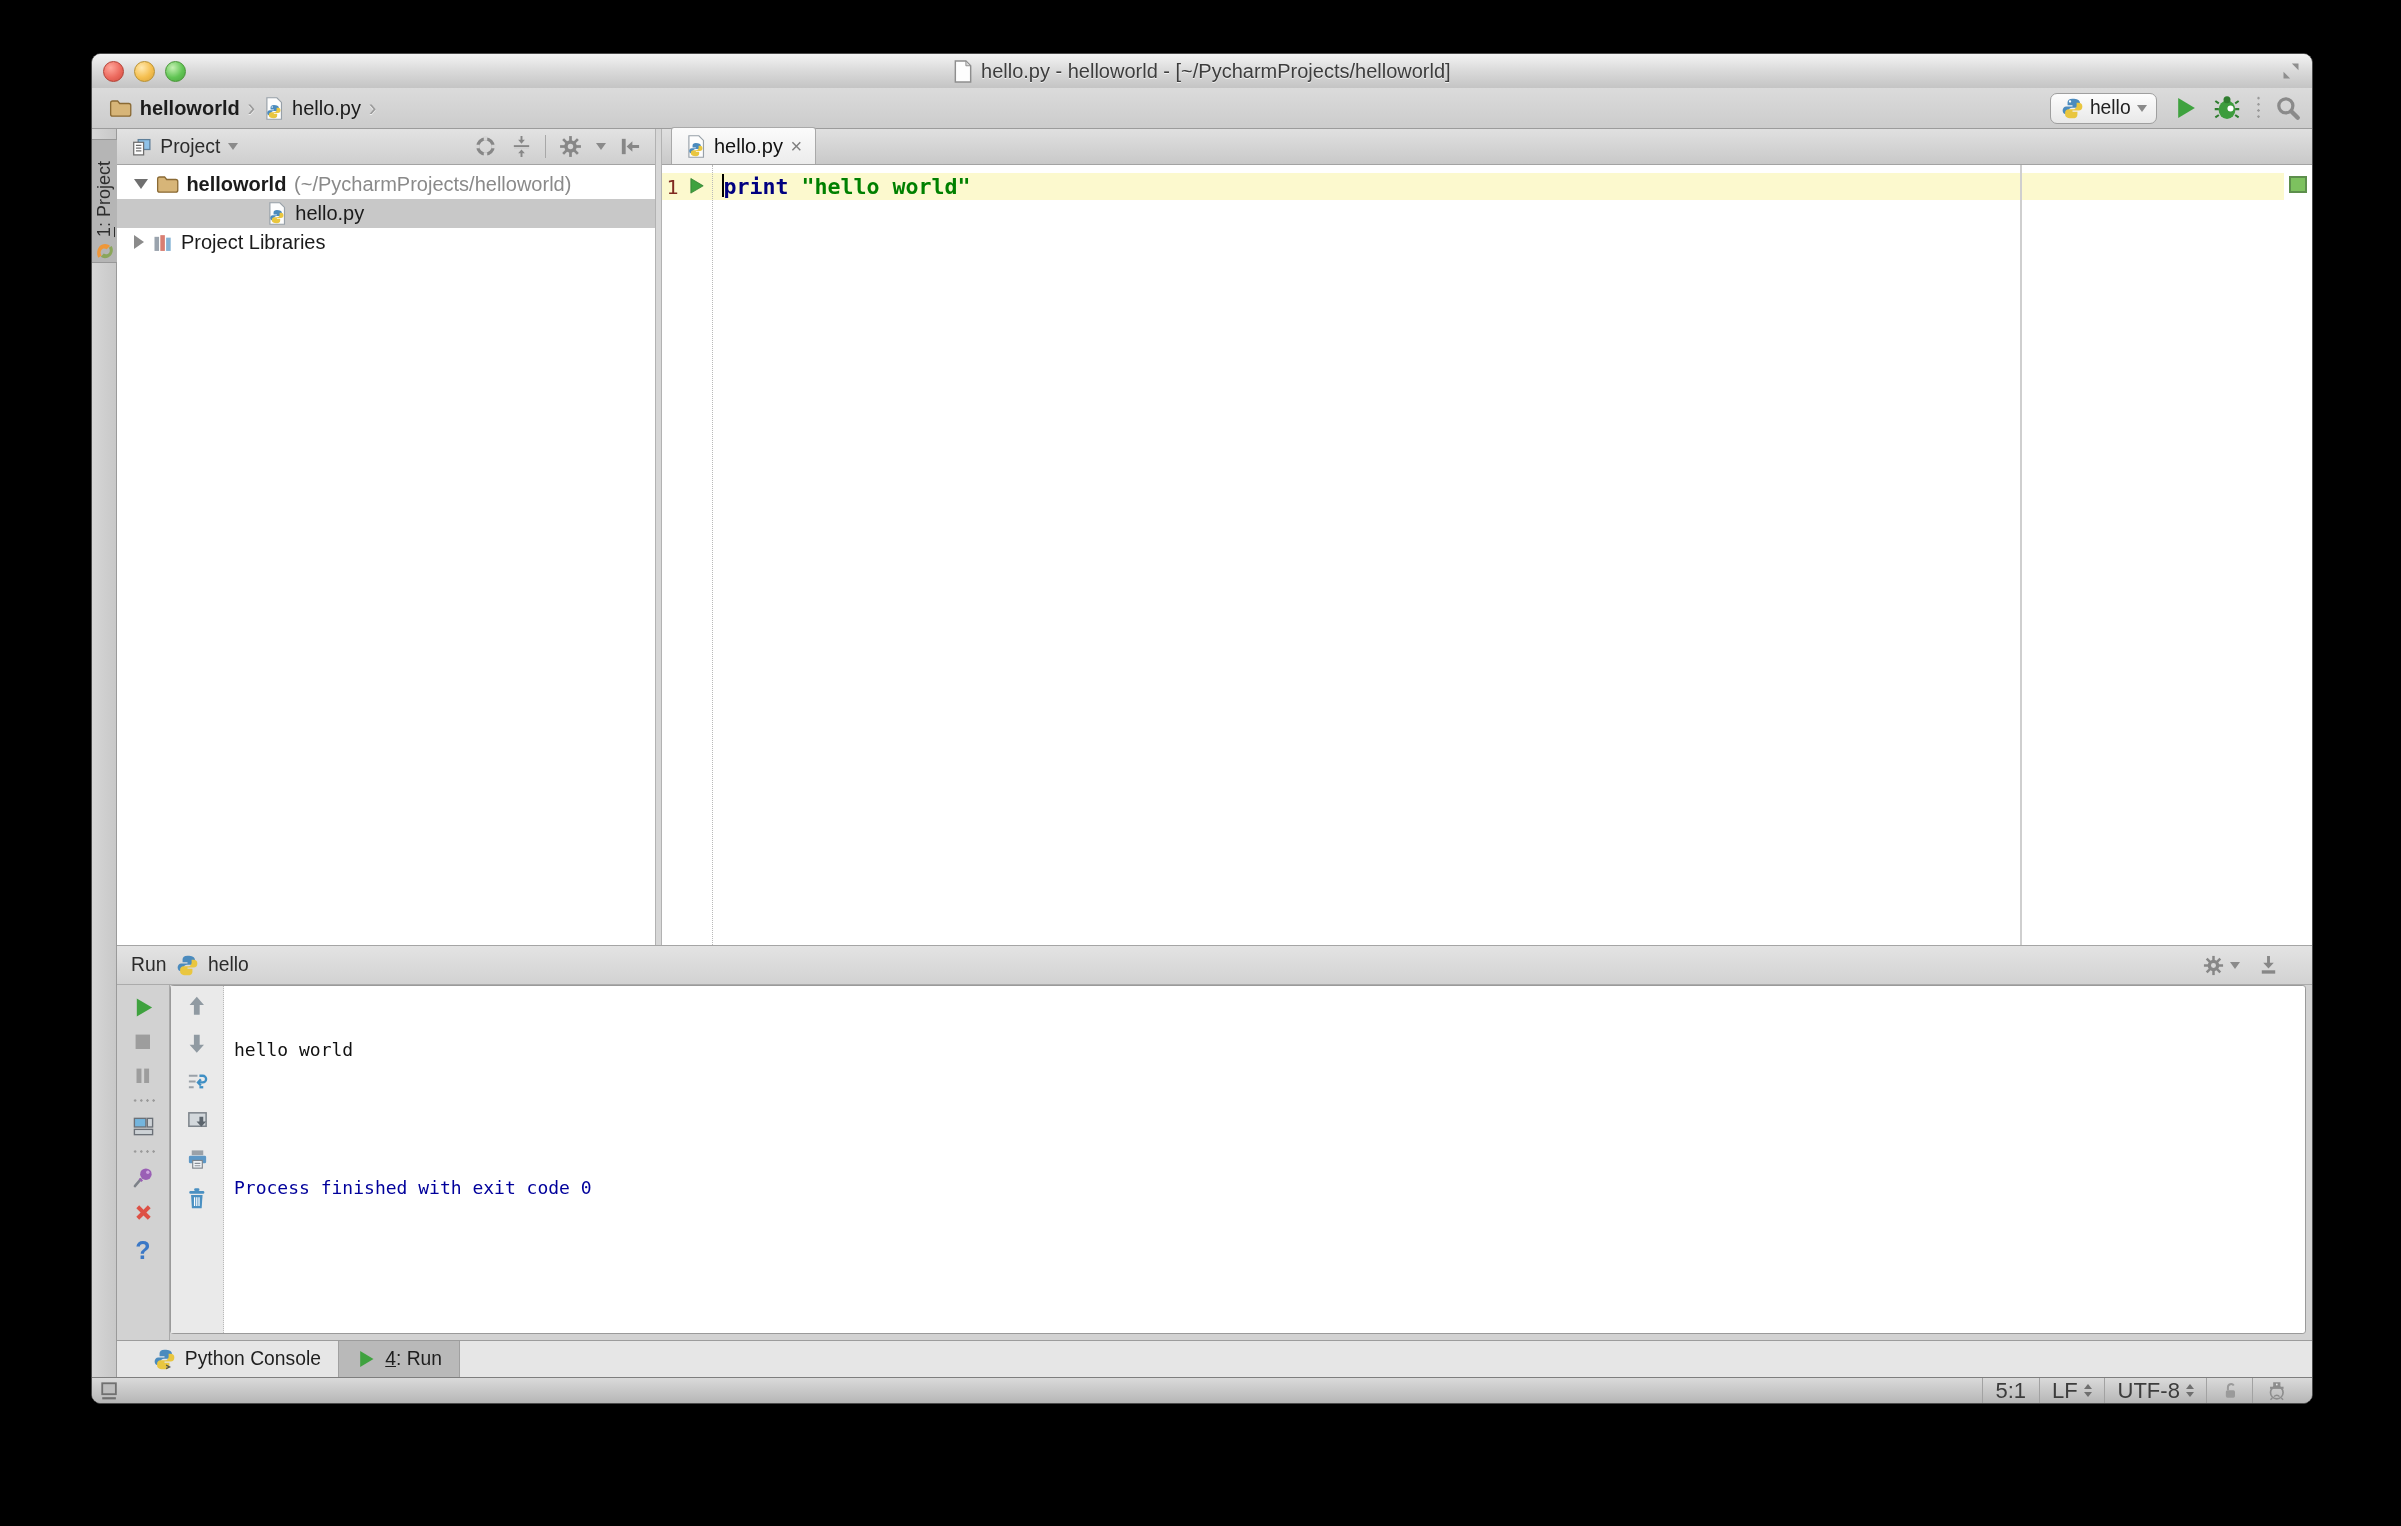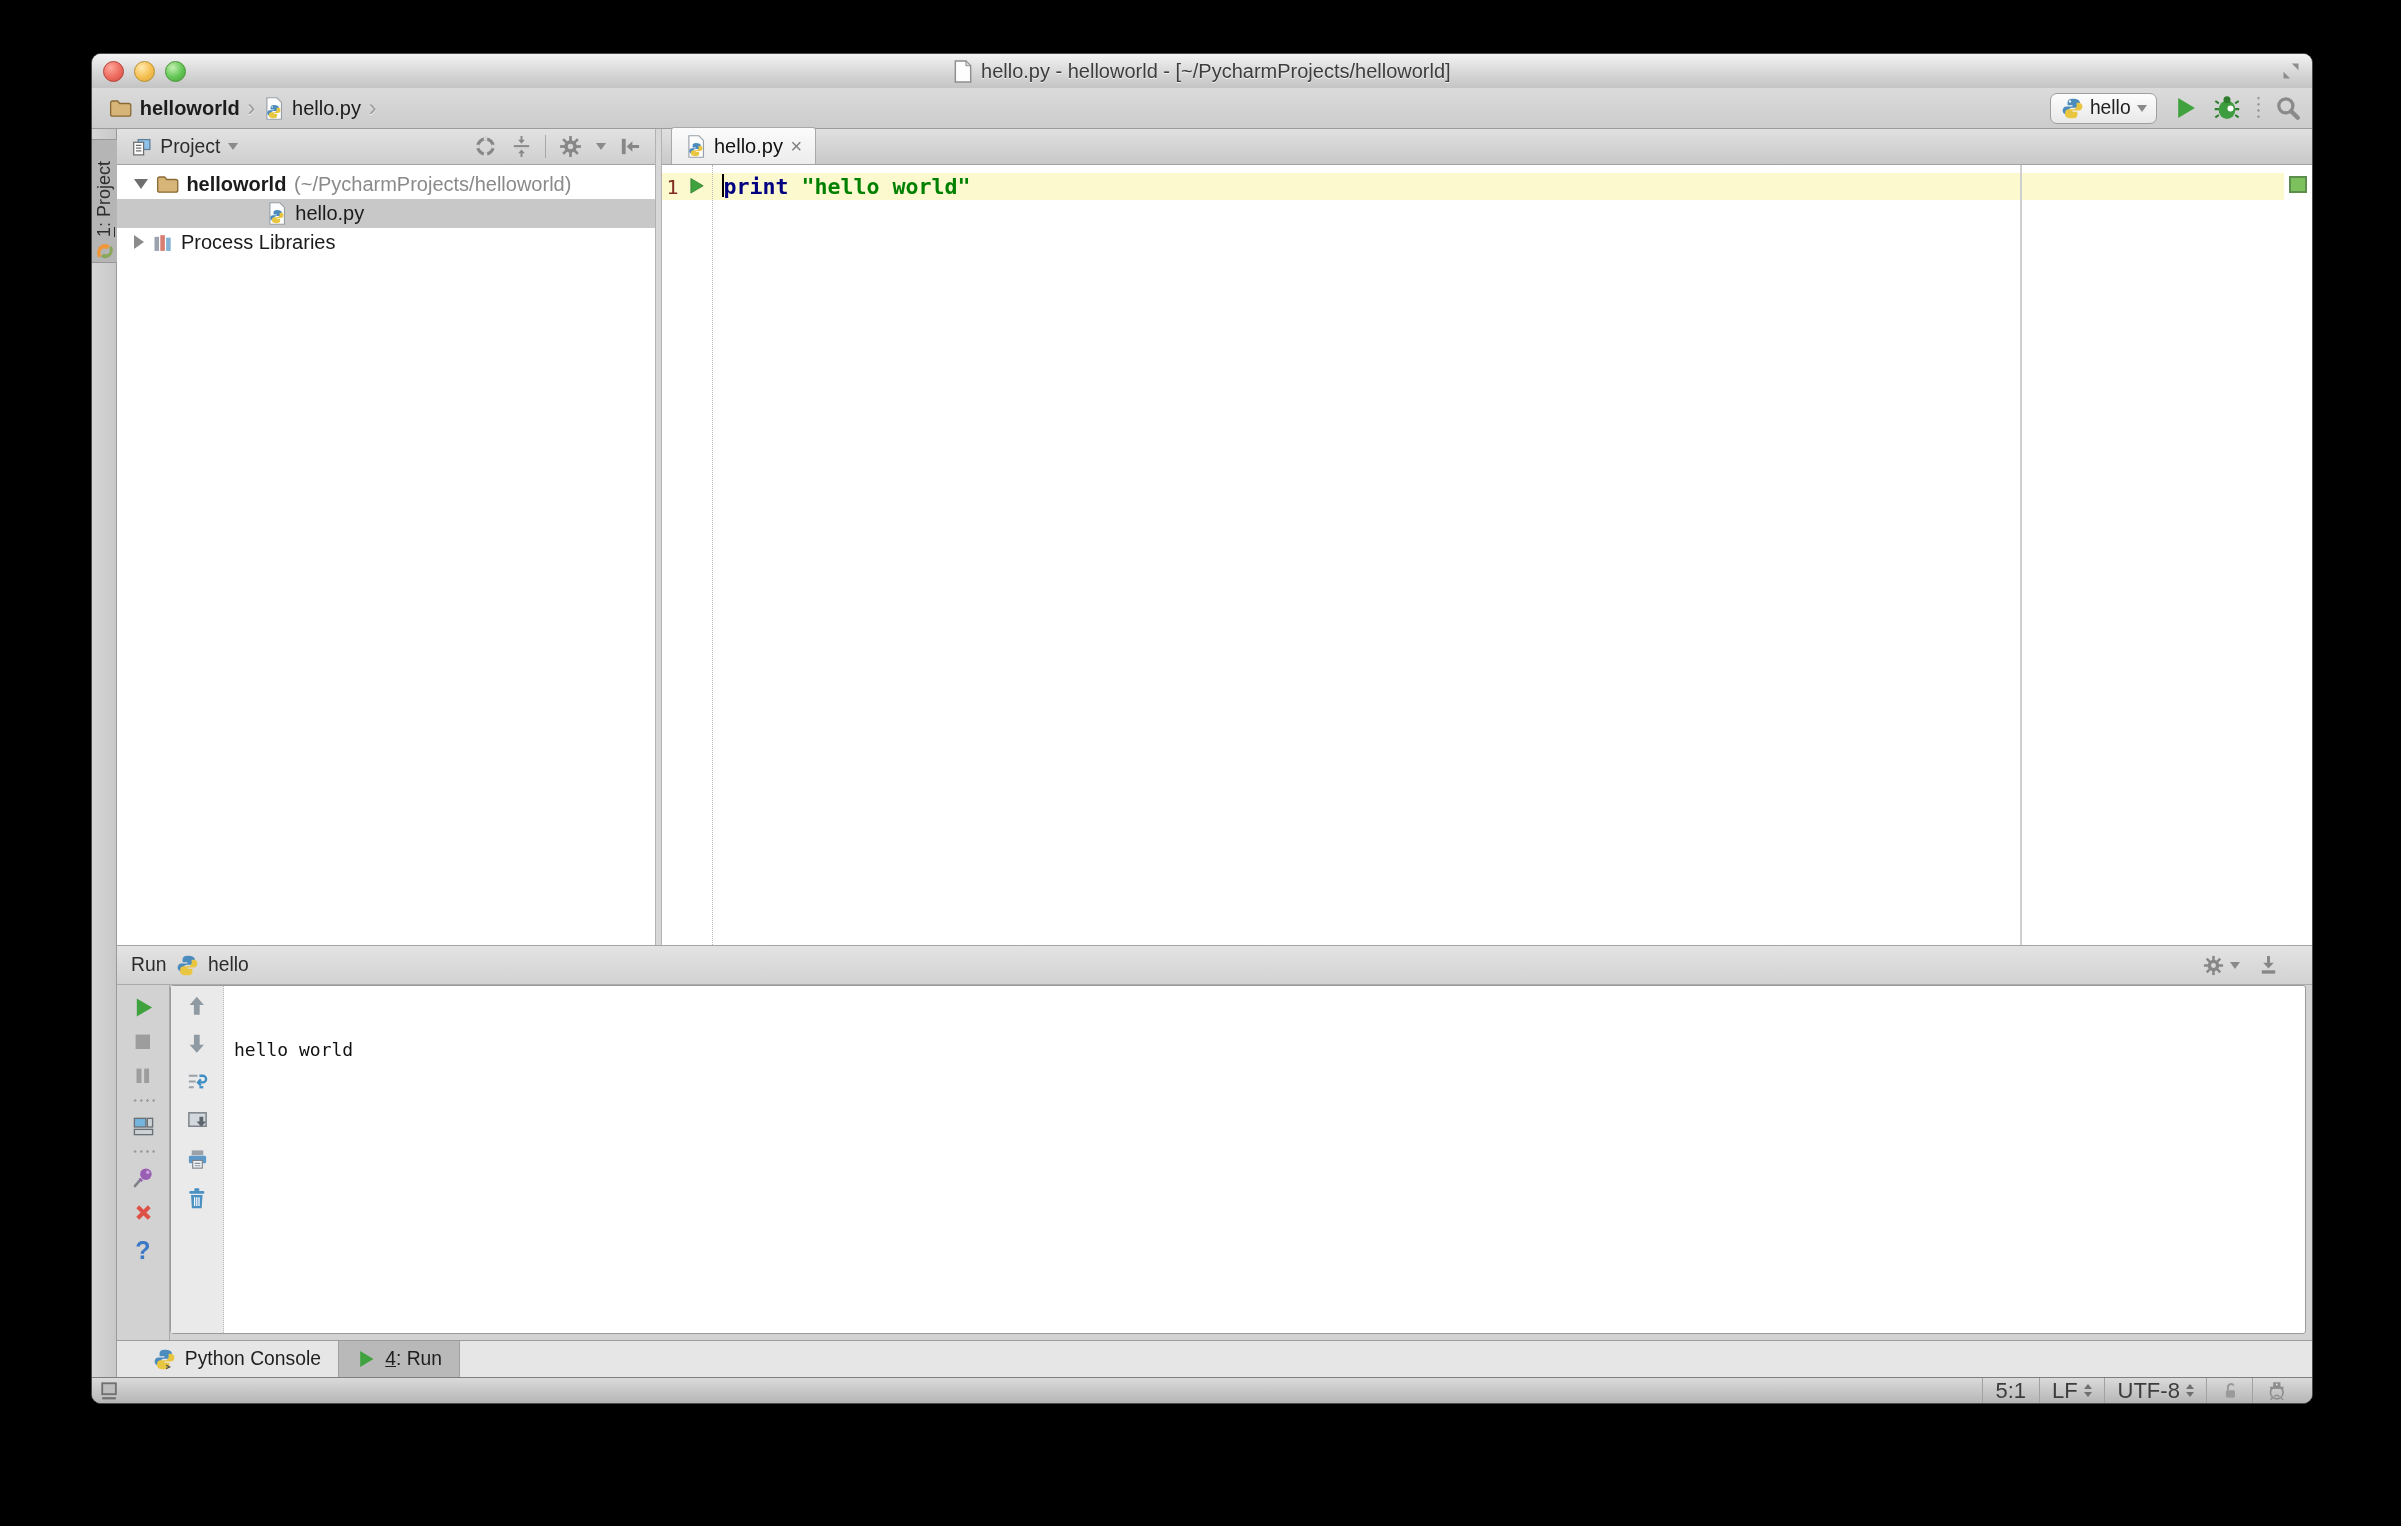--- a/index.html
+++ b/index.html
@@ -252,21 +252,21 @@
                 </svg>
                 <span>hello.py</span>
               </div>
               <div class="tree-row" style="padding-left:17px">
                 <span class="tw-arrow-right"></span>
                 <svg class="ic" width="21.6" height="21.6" viewBox="0 0 26 26">
                   <rect x="3" y="7" width="5.5" height="17" fill="#9aa3ad"></rect>
                   <rect x="10" y="5" width="5.5" height="19" fill="#d97e72"></rect>
                   <rect x="17" y="8" width="5.5" height="16" fill="#85b2d4"></rect>
                 </svg>
-                <span>Process Libraries</span>
+                <span>Project Libraries</span>
               </div>
             </div>
           </div>
 
           <div class="v-divider"></div>
 
           <div class="editor">
             <div class="tabbar">
               <div class="tab">
                 <svg class="ic" width="21.6" height="23" viewBox="0 0 26 30">
@@ -383,20 +383,21 @@
                 <svg class="ic" width="21.6" height="23" viewBox="0 0 24 26">
                   <rect x="9" y="1.5" width="6" height="3" rx="1.5" fill="#4a90c2"></rect>
                   <rect x="3.5" y="4.5" width="17" height="3" rx="1.4" fill="#4a90c2"></rect>
                   <path d="M5.5 9h13l-1 15h-11z" fill="#4a90c2"></path>
                   <path d="M9.5 11.5v10M12 11.5v10M14.5 11.5v10" stroke="#fff" stroke-width="1.4"></path>
                 </svg>
               </div>
               <div class="console-text">
                 <div class="stdline">hello world</div>
                 <div class="stdline" style="min-height:23px"></div>
+                <div class="sysline">Process finished with exit code 0</div>
               </div>
             </div>
           </div>
         </div>
 
         <div class="tw-bar">
           <div class="tw-tab">
             <svg class="ic" width="23" height="23" viewBox="0 0 28 28">
               <path d="M14 2c-4 0-6 1.7-6 4.5V10h6v1.5H6.5C3.7 11.5 2 13.5 2 16.5S3.7 21 6.5 21H9v-3.5c0-2.5 2-4.5 4.5-4.5H19c2.2 0 4-1.8 4-4V6.5C23 3.7 19.5 2 14 2z" fill="#4b8bbe"></path>
               <path d="M14 26c4 0 6-1.7 6-4.5V18h-6v-1.5h7.5c2.8 0 4.5-2 4.5-5S24.3 7 21.5 7H19v3.5c0 2.5-2 4.5-4.5 4.5H9c-2.2 0-4 1.8-4 4v2.5C5 24.3 8.5 26 14 26z" fill="#e9c63f"></path>

